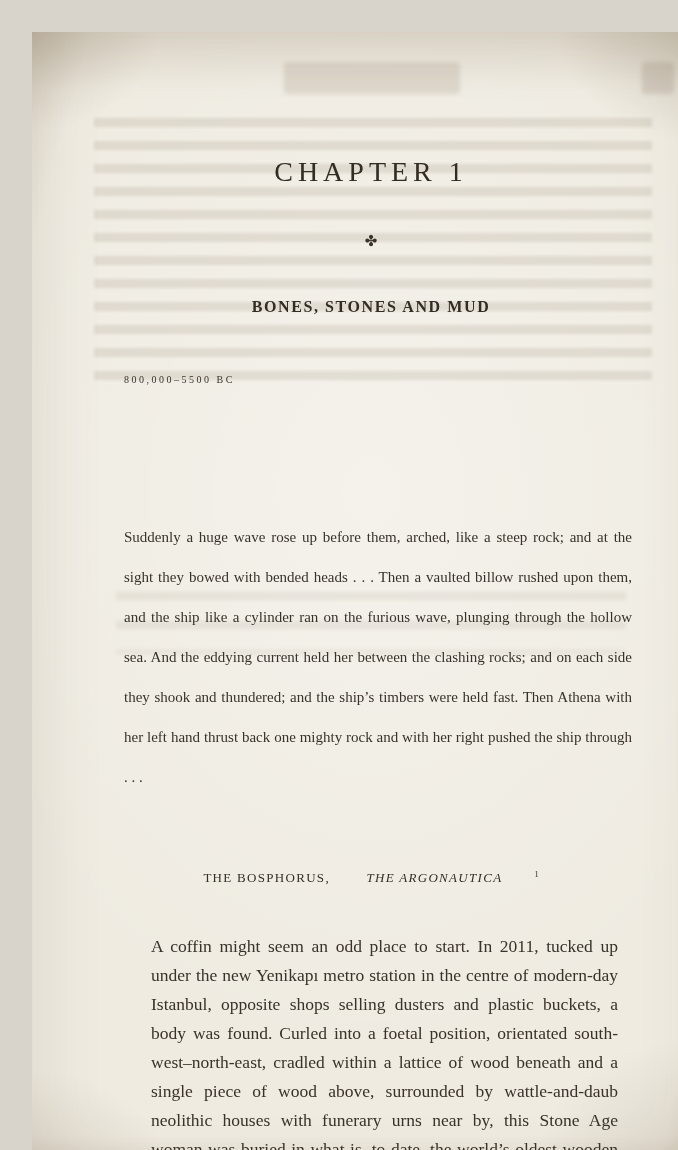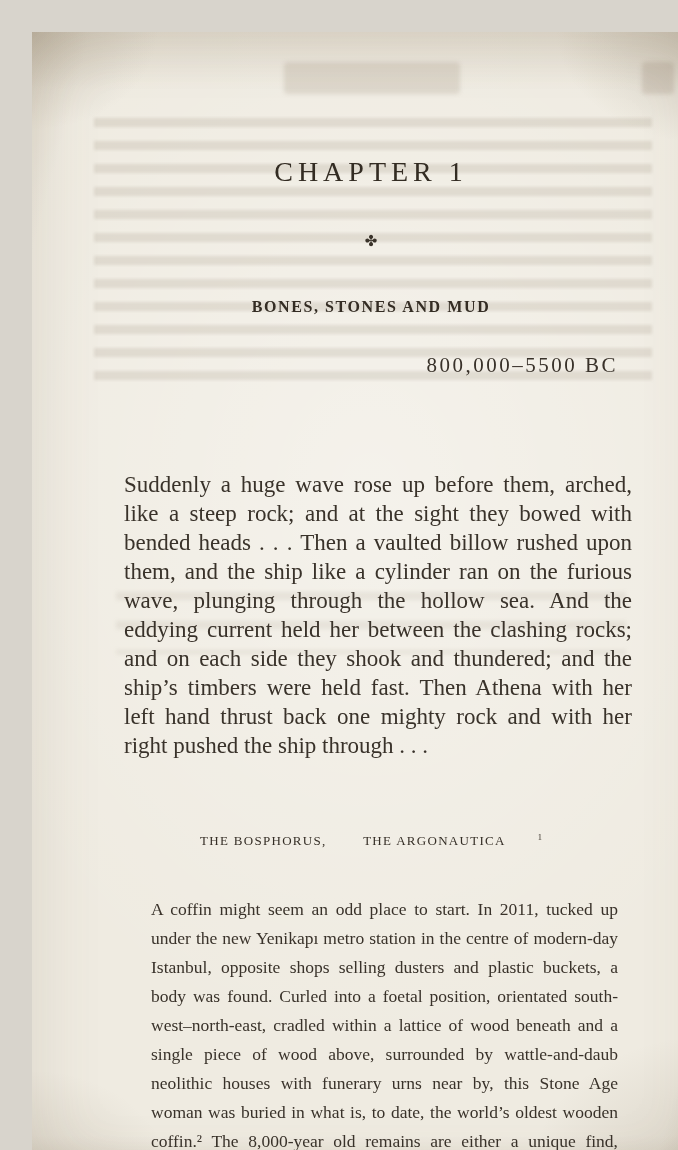--- a/index.html
+++ b/index.html
@@ -75,42 +75,42 @@
   }
   .chapter-title {
     margin-top: 16px;
     text-align: center;
     font-size: 16px;
     font-weight: 700;
     letter-spacing: 1.6px;
     color: #332c23;
   }
   .date-range {
-    margin-top: 5px;
-    text-align: right;
-    font-size: 21px;
+    margin-top: 26px;
+    text-align: left;
+    font-size: 10px;
     letter-spacing: 2.5px;
   }
   .epigraph {
-    margin-top: 60px;
+    margin-top: 100px;
     padding-left: 16px;
     padding-right: 2px;
     text-align: justify;
-    font-size: 23px;
-    line-height: 29px;
+    font-size: 15px;
+    line-height: 40px;
   }
   .attribution {
     margin-top: 2px;
     text-align: center;
     font-size: 13px;
     letter-spacing: 1.3px;
     line-height: 29px;
     color: #352e26;
   }
-  .attribution .work-title { }
+  .attribution .work-title { font-style: italic; }
   .attribution sup { font-size: 0.65em; letter-spacing: 0; }
   .body-paragraph {
     margin-top: 8px;
     text-align: justify;
     text-align-last: justify;
     font-size: 17.5px;
     line-height: 29px;
     margin-left: 27px;
   }
 </style>

